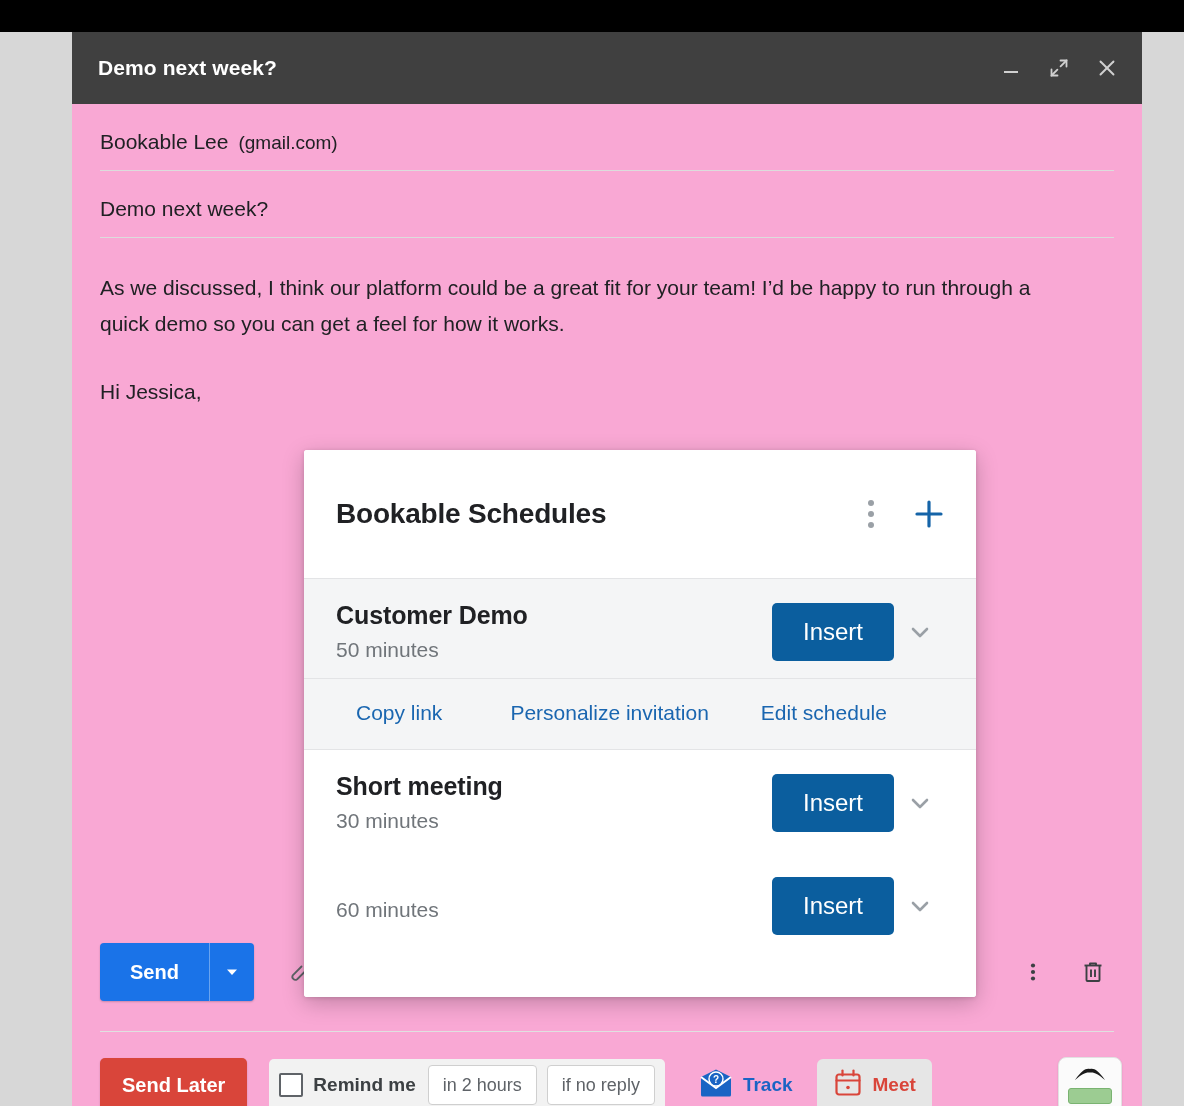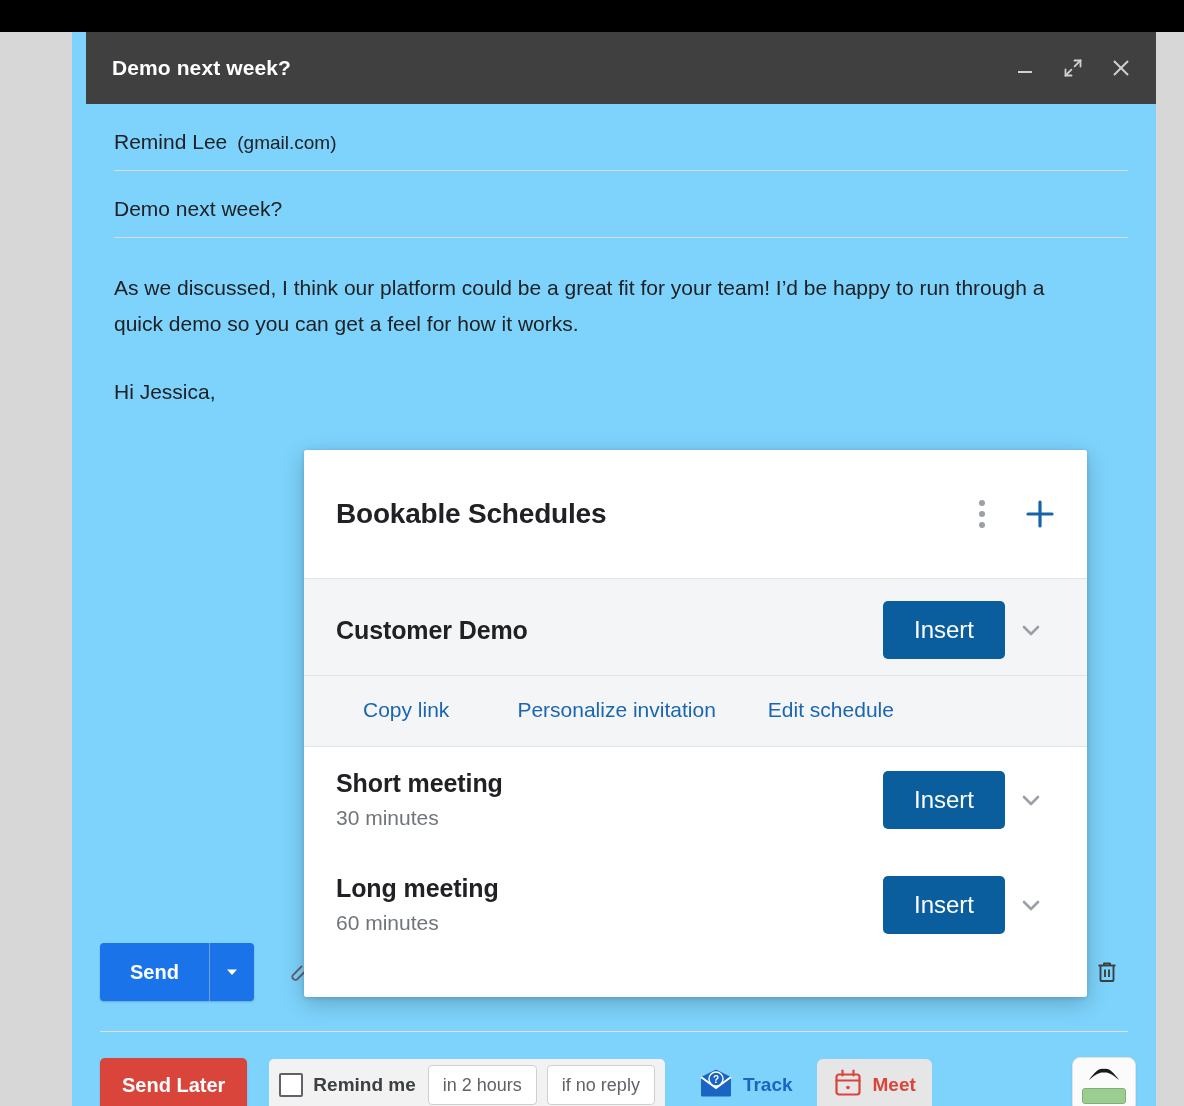--- a/index.html
+++ b/index.html
@@ -35,23 +35,22 @@
     background: #000000;
   }
 
   
   .compose-window {
     position: absolute;
     left: 72px;
     top: 32px;
     width: 1070px;
     height: 1074px;
-    background: #7dd3fc;
+    background: #f9a8d4;
     overflow: hidden;
-    padding-left: 14px;
   }
 
   .compose-header {
     height: 72px;
     background: #404040;
     display: flex;
     align-items: center;
     padding: 0 22px 0 26px;
     box-sizing: border-box;
   }
@@ -276,21 +275,21 @@
     background: #9ccc92;
     border: 1px solid #7ab371;
     border-radius: 3px;
   }
 
   
   .popup {
     position: absolute;
     left: 304px;
     top: 450px;
-    width: 783px;
+    width: 672px;
     background: #ffffff;
     border-radius: 3px;
     box-shadow: 0 6px 22px rgba(0,0,0,.22), 0 1px 4px rgba(0,0,0,.14);
     overflow: hidden;
   }
   .popup-header {
     height: 128px;
     display: flex;
     align-items: center;
     padding: 0 30px 0 32px;
@@ -374,21 +373,21 @@
     align-items: center;
     padding: 22px 32px 24px 32px;
     gap: 0;
   }
   .sched-link {
     color: #1a66b0;
     font-size: 21px;
     cursor: pointer;
     white-space: nowrap;
   }
-  .sched-link.l1 { margin-left: 27px; text-align: center; }
+  .sched-link.l1 { margin-left: 20px; text-align: center; }
   .sched-link.l2 { margin-left: 68px; }
   .sched-link.l3 { margin-left: 52px; }
   .popup-sep { height: 1px; background: #e3e4e6; }
   .popup-footer-pad { height: 40px; background: #ffffff; }
 </style>
 </head>
 <body>
 
 <div class="backdrop-gray"></div>
 <div class="backdrop-black"></div>
@@ -415,21 +414,21 @@
         <svg width="22" height="22" viewBox="0 0 22 22" stroke="#d0d0d0" stroke-width="1.9" stroke-linecap="round">
           <path d="M4.5 4.5 L17.5 17.5"></path>
             <path d="M17.5 4.5 L4.5 17.5"></path>
         </svg>
       </div>
     </div>
   </div>
 
   <div class="compose-body">
     <div class="field-row to">
-      <span class="to-name">Remind Lee</span>
+      <span class="to-name">Bookable Lee</span>
       <span class="to-domain">(gmail.com)</span>
     </div>
     <div class="field-row">Demo next week?</div>
 
     <div class="mail-body">
       <p>As we discussed, I think our platform could be a great fit for your team! I’d be happy to run through a quick demo so you can get a feel for how it works.</p>
       <p>Hi Jessica,</p>
     </div>
   </div>
 
@@ -536,20 +535,21 @@
         </svg>
       </div>
     </div>
   </div>
 
   <div class="popup-sep"></div>
 
   <div class="sched-row expanded">
     <div class="sched-info">
       <div class="sched-name">Customer Demo</div>
+      <div class="sched-duration">50 minutes</div>
     </div>
     <div class="insert-btn">Insert</div>
     <div class="chev-btn">
       <svg width="26" height="26" viewBox="0 0 26 26" fill="none" stroke="#9aa0a6" stroke-width="2.6" stroke-linecap="round" stroke-linejoin="round">
         <path d="M6 10 L13 17 L20 10"></path>
       </svg>
     </div>
   </div>
 
   <div class="sched-links">
@@ -568,21 +568,20 @@
     <div class="insert-btn">Insert</div>
     <div class="chev-btn">
       <svg width="26" height="26" viewBox="0 0 26 26" fill="none" stroke="#9aa0a6" stroke-width="2.6" stroke-linecap="round" stroke-linejoin="round">
         <path d="M6 10 L13 17 L20 10"></path>
       </svg>
     </div>
   </div>
 
   <div class="sched-row">
     <div class="sched-info">
-      <div class="sched-name">Long meeting</div>
       <div class="sched-duration">60 minutes</div>
     </div>
     <div class="insert-btn">Insert</div>
     <div class="chev-btn">
       <svg width="26" height="26" viewBox="0 0 26 26" fill="none" stroke="#9aa0a6" stroke-width="2.6" stroke-linecap="round" stroke-linejoin="round">
         <path d="M6 10 L13 17 L20 10"></path>
       </svg>
     </div>
   </div>
 

